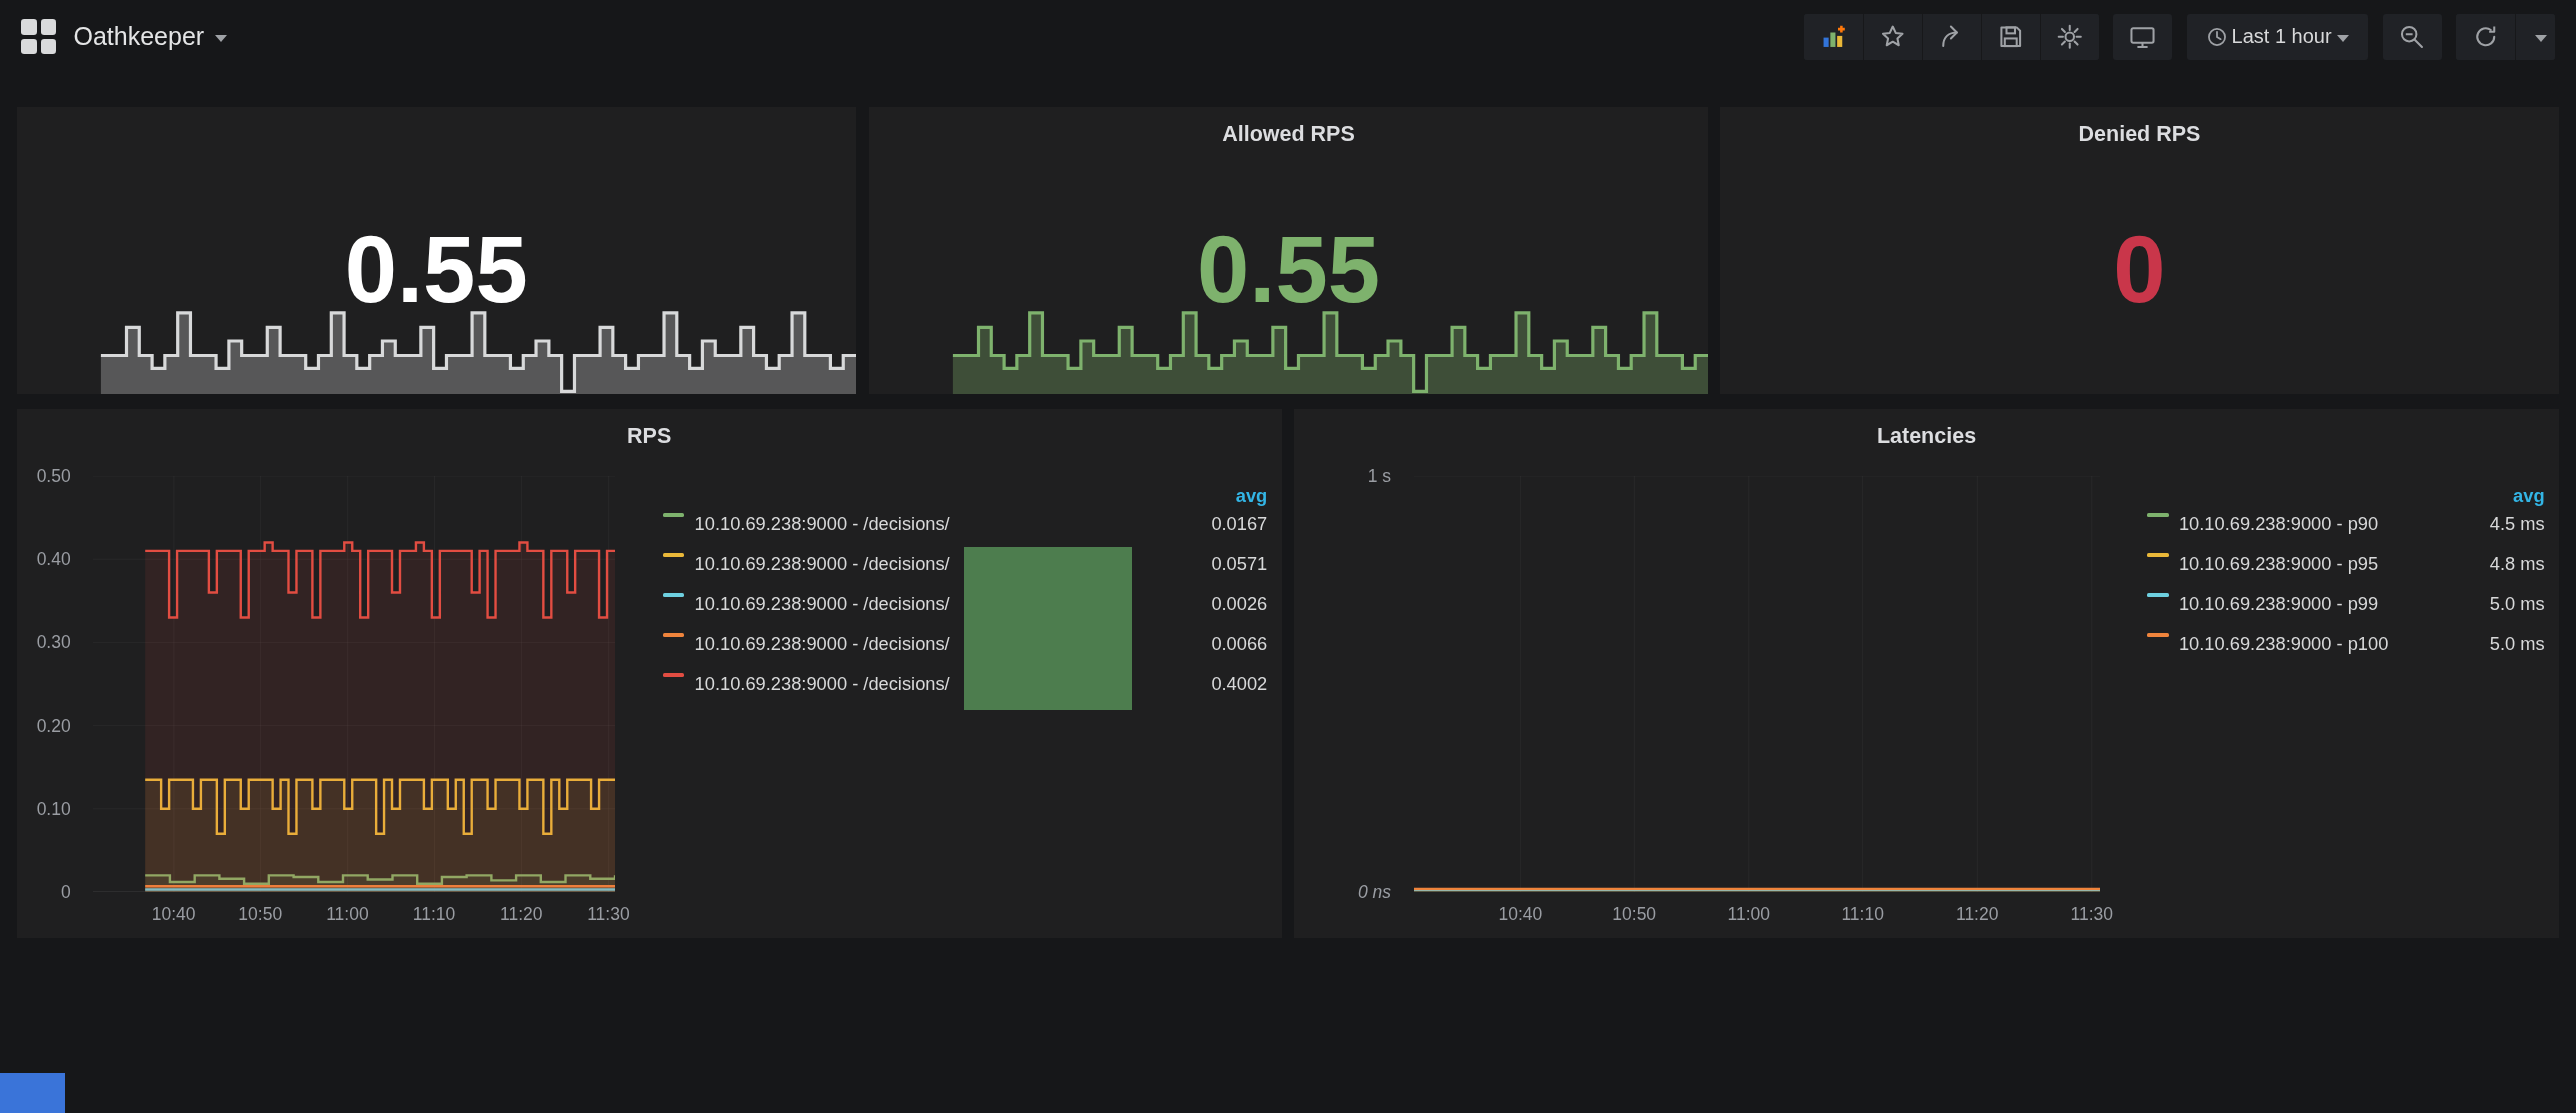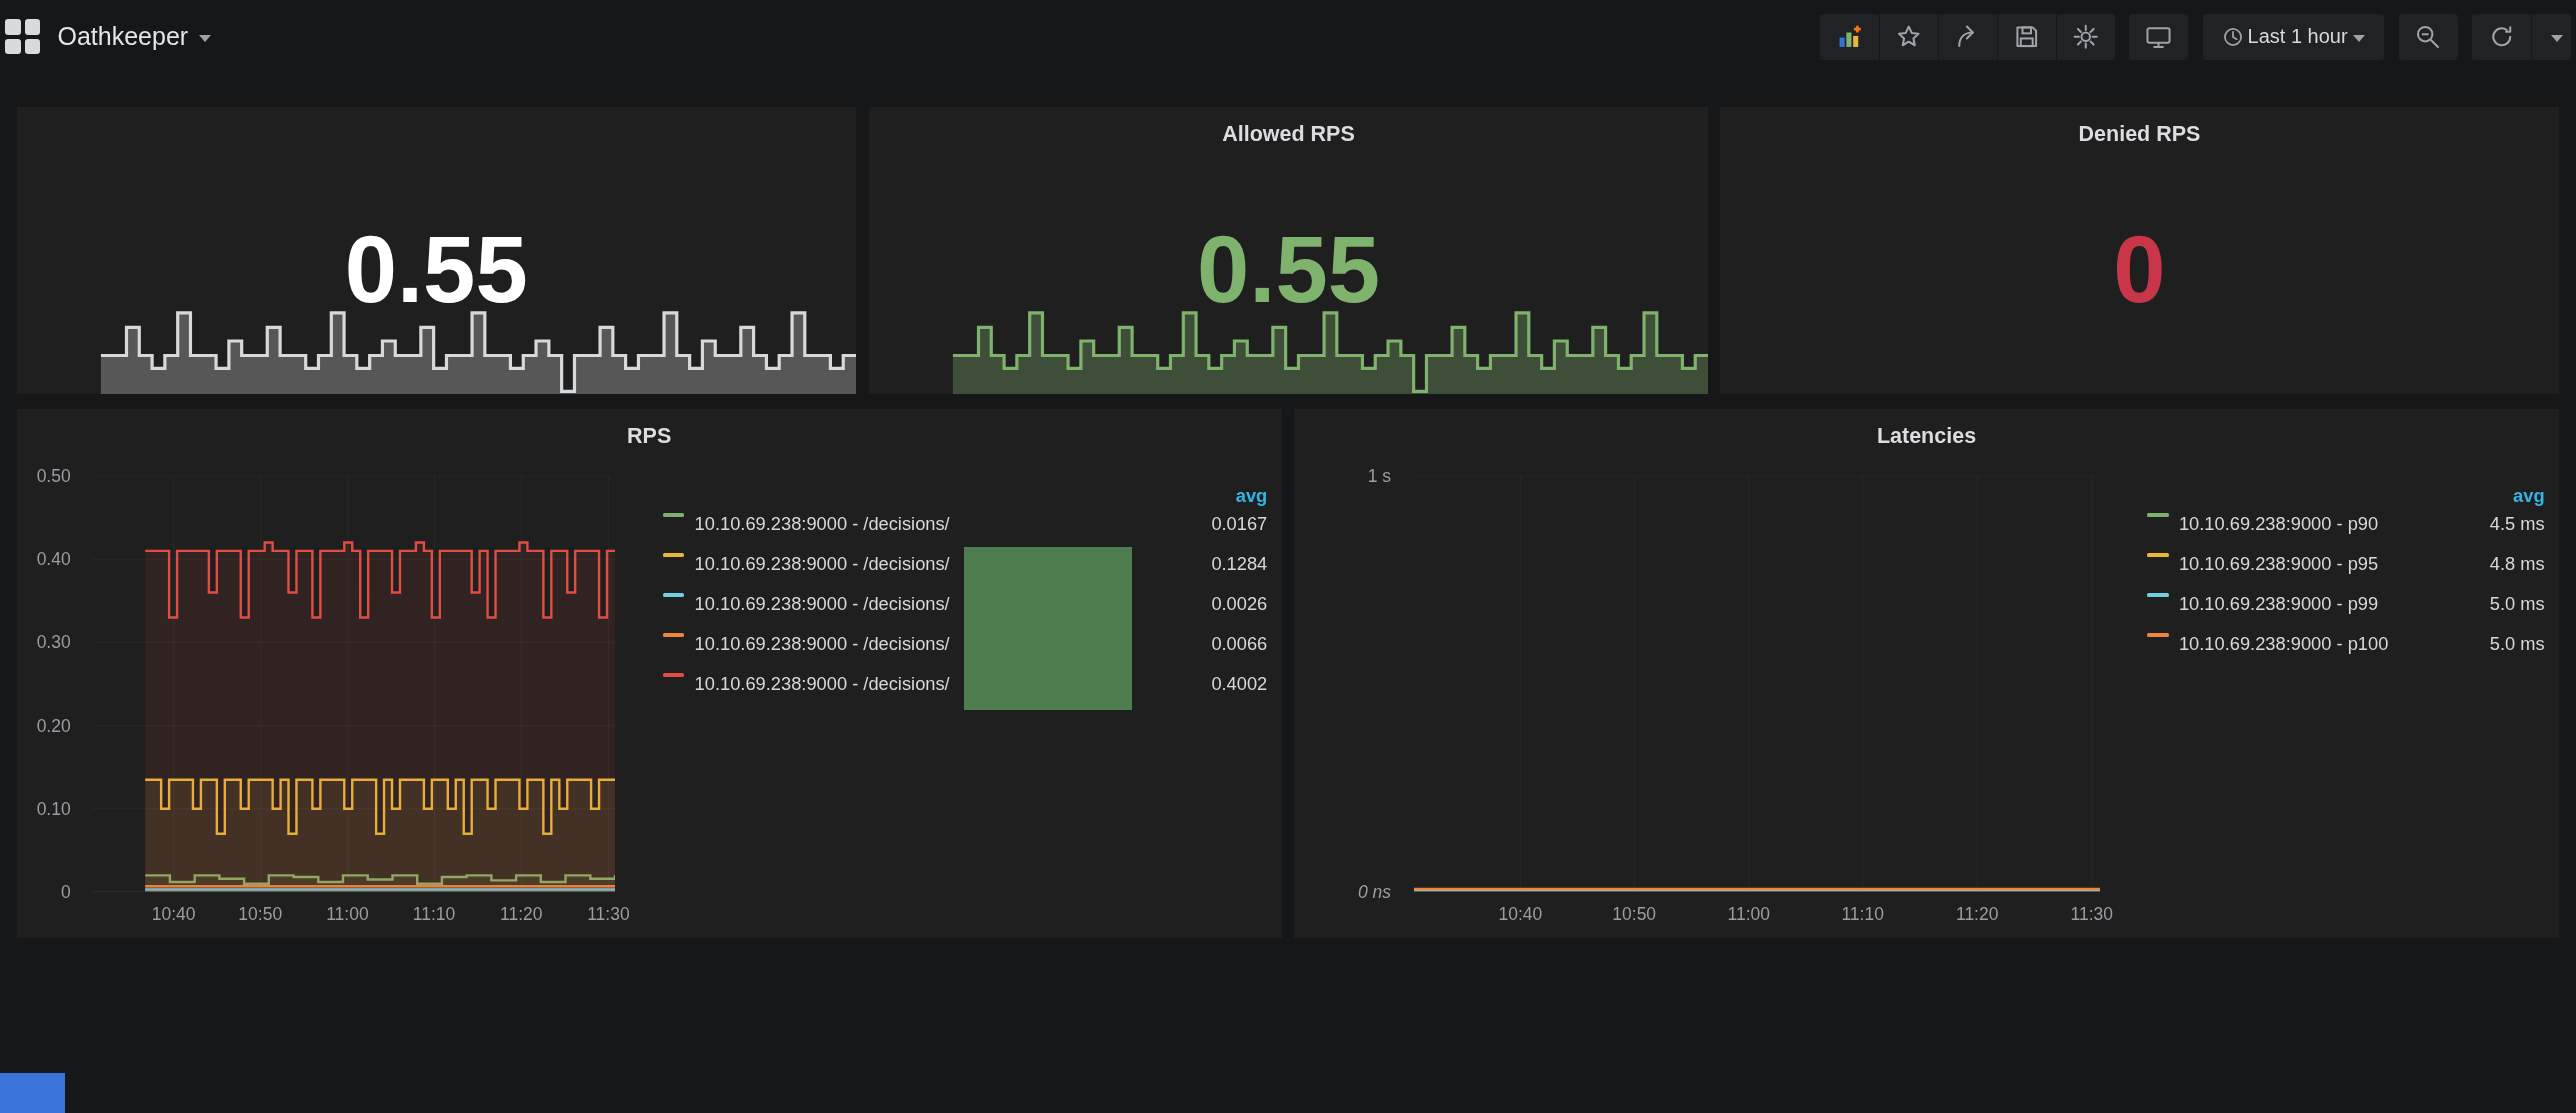--- a/index.html
+++ b/index.html
@@ -7,21 +7,21 @@
   body {
     width:2576px; height:1113px; position:relative; overflow:hidden;
     background:#161719; color:#d8d9da;
     font-family:"Liberation Sans", sans-serif;
   }
   [data-interactable="true"] { cursor:pointer; }
 
   
   .navbar { position:absolute; top:0; left:0; right:0; height:73px;
     display:flex; align-items:center; justify-content:space-between;
-    padding:0 5px; background:#161719; }
+    padding:0 21px; background:#161719; }
   .nav-left { display:flex; align-items:center; }
   .logo-grid { width:35px; height:35px; display:grid;
     grid-template-columns:1fr 1fr; grid-template-rows:1fr 1fr; gap:4px; }
   .logo-grid span { background:#d9dadb; border-radius:3.2px; }
   .dash-title-wrap { display:flex; align-items:center; margin-left:17.5px; }
   .dash-title { font-size:25px; font-weight:500; color:#e4e5e6; }
   .caret { width:0; height:0; border-left:6.4px solid transparent;
     border-right:6.4px solid transparent; border-top:7.2px solid #9fa2a6;
     margin-left:10.4px; margin-top:4.8px; display:inline-block; }
   .nav-right { display:flex; align-items:center; gap:14.4px; }
@@ -260,21 +260,21 @@
   <div class="legend" data-interactable="false">
       <div class="legend-header" data-interactable="false">avg</div>
       <div class="legend-row" data-interactable="true">
         <span class="legend-dash" data-interactable="false" style="background: rgb(126, 178, 109);"></span>
         <span class="legend-label" data-interactable="false">10.10.69.238:9000 - /decisions/</span>
         <span class="legend-value" data-interactable="false">0.0167</span>
       </div>
       <div class="legend-row" data-interactable="true">
         <span class="legend-dash" data-interactable="false" style="background: rgb(234, 184, 57);"></span>
         <span class="legend-label" data-interactable="false">10.10.69.238:9000 - /decisions/</span>
-        <span class="legend-value" data-interactable="false">0.1284</span>
+        <span class="legend-value" data-interactable="false">0.0571</span>
       </div>
       <div class="legend-row" data-interactable="true">
         <span class="legend-dash" data-interactable="false" style="background: rgb(110, 208, 224);"></span>
         <span class="legend-label" data-interactable="false">10.10.69.238:9000 - /decisions/</span>
         <span class="legend-value" data-interactable="false">0.0026</span>
       </div>
       <div class="legend-row" data-interactable="true">
         <span class="legend-dash" data-interactable="false" style="background: rgb(239, 132, 60);"></span>
         <span class="legend-label" data-interactable="false">10.10.69.238:9000 - /decisions/</span>
         <span class="legend-value" data-interactable="false">0.0066</span>

